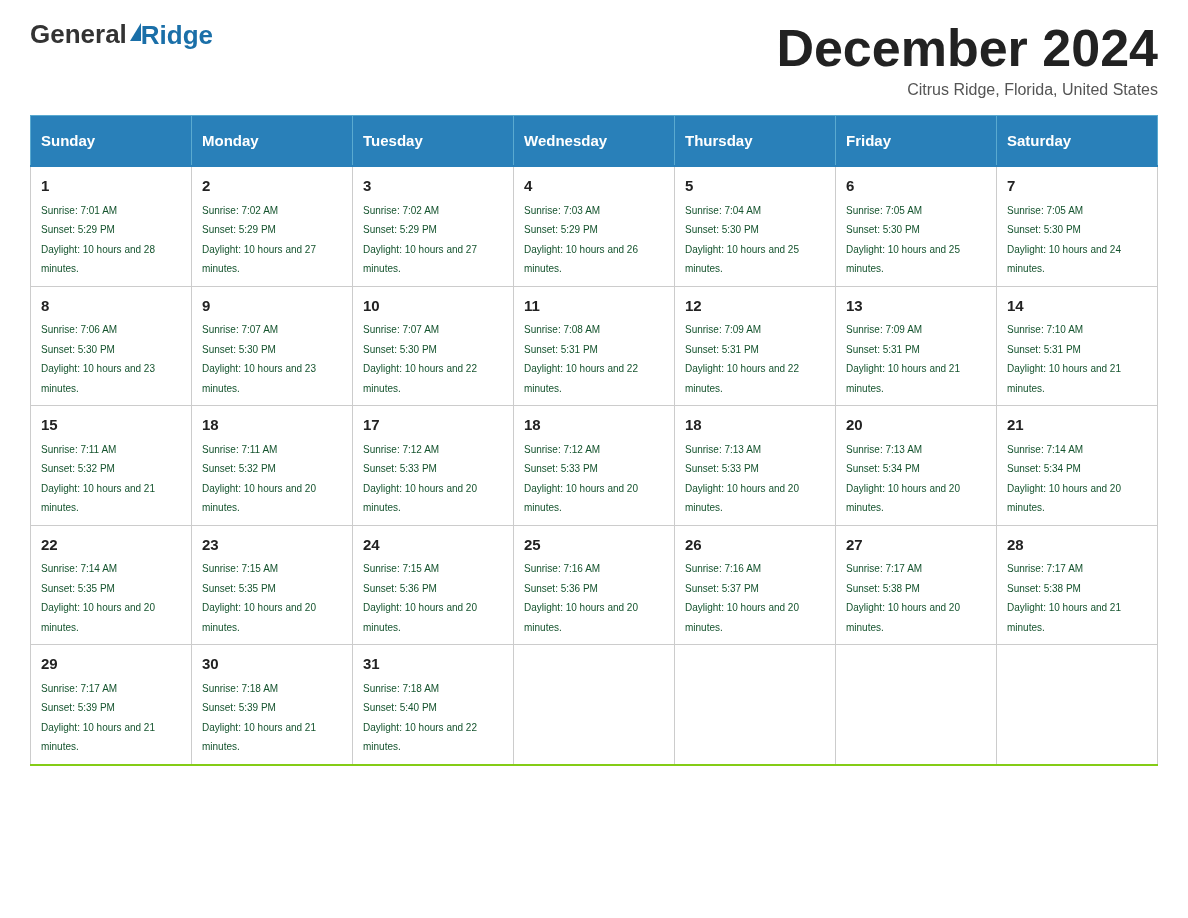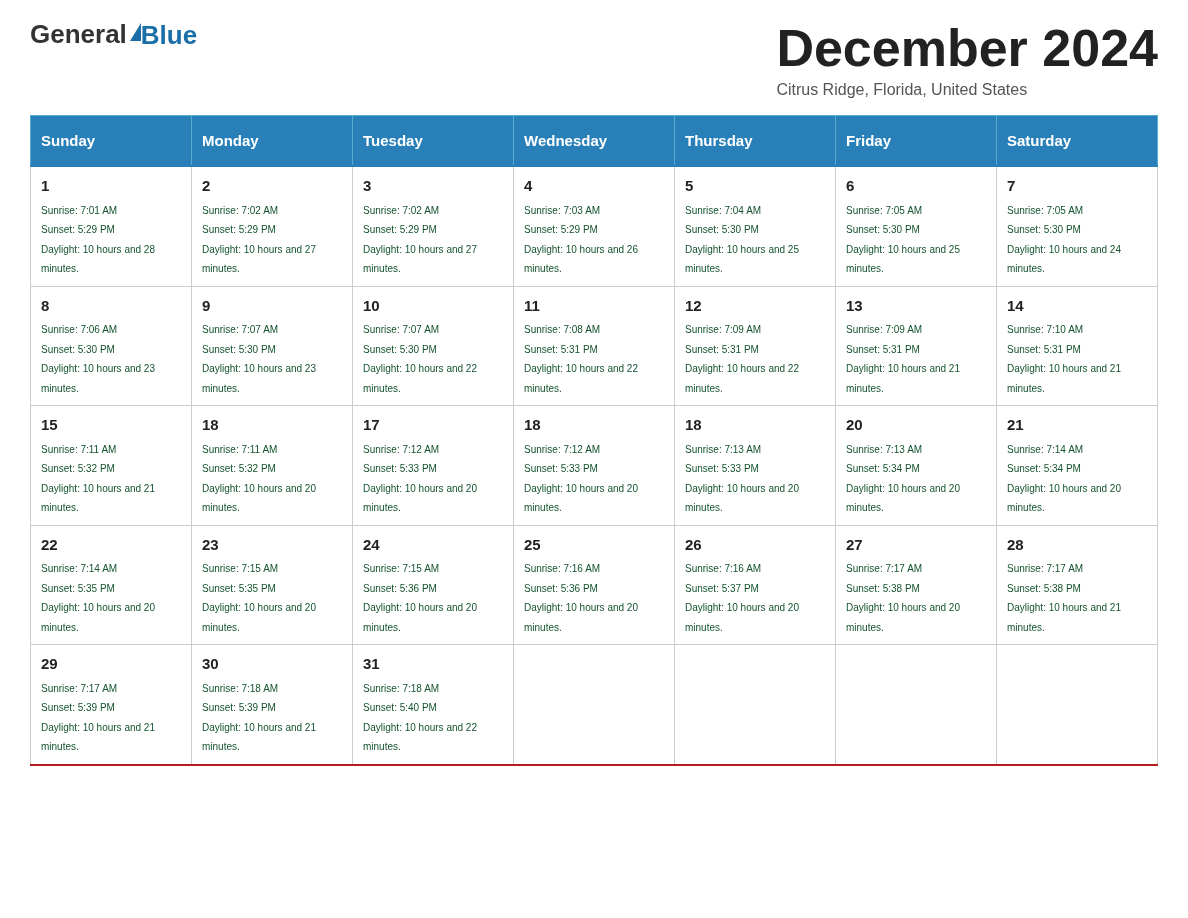--- a/index.html
+++ b/index.html
@@ -28,21 +28,21 @@
     }
     .logo-text-blue {
       font-size: 26px;
       font-weight: bold;
       color: #1a6fa8;
       display: flex;
       align-items: center;
       gap: 2px;
     }
     .title-area {
-      text-align: left;
+      text-align: right;
     }
     .month-title {
       font-size: 52px;
       font-weight: bold;
       color: #222;
       line-height: 1.1;
     }
     .subtitle {
       font-size: 16px;
       color: #555;
@@ -66,21 +66,21 @@
       vertical-align: top;
       padding: 8px 10px;
       border: 1px solid #ccc;
       width: 14.28%;
       min-height: 100px;
       font-size: 13px;
       color: #333;
       line-height: 1.5;
     }
     .calendar-table tr:last-child td {
-      border-bottom: 2px solid #b91c1c;
+      border-bottom: 2px solid #84cc16;
     }
     .calendar-table tbody tr:first-child td {
       border-top: 2px solid #2980b9;
     }
     .day-number {
       font-size: 15px;
       font-weight: bold;
       color: #222;
       display: block;
       margin-bottom: 2px;
@@ -100,21 +100,21 @@
   </style>
 </head>
 <body>
 
 <div class="header-area">
   <div class="logo">
     <div style="display:flex; align-items:center; line-height:1.1;">
       <span class="logo-text-general">General</span>
       <span style="display:inline-block; width:0; height:0; border-left:11px solid transparent; border-bottom:18px solid #1a6fa8; margin-left:3px; margin-top:-4px;"></span>
     </div>
-    <span class="logo-text-blue">Blue</span>
+    <span class="logo-text-blue">Ridge</span>
   </div>
   <div class="title-area">
     <div class="month-title">December 2024</div>
     <div class="subtitle">Citrus Ridge, Florida, United States</div>
   </div>
 </div>
 
 <table class="calendar-table">
   <thead>
     <tr>

